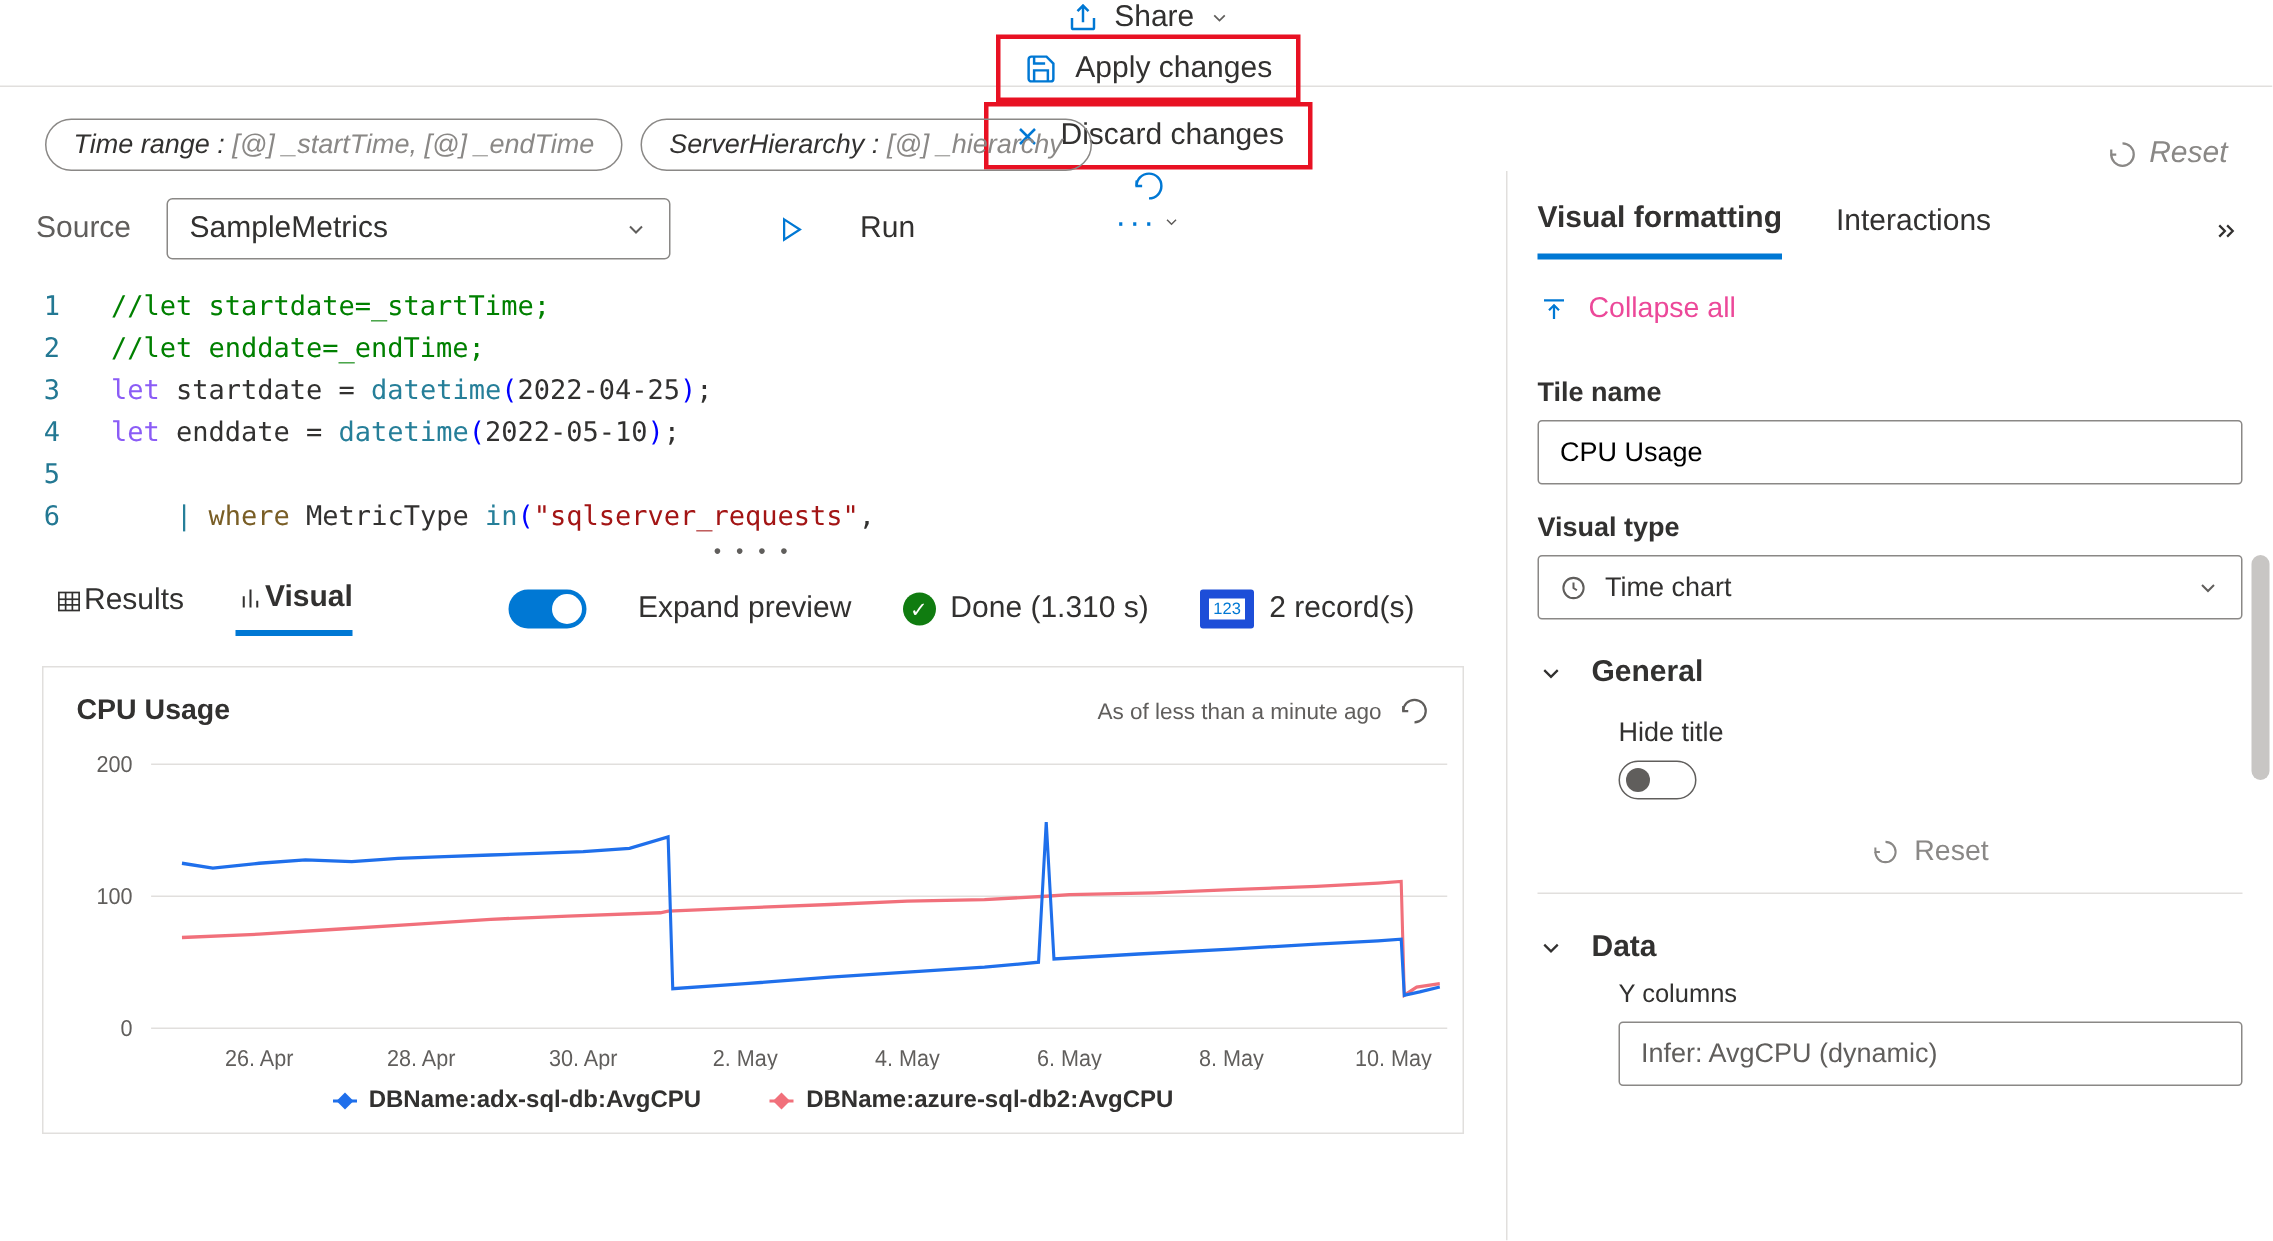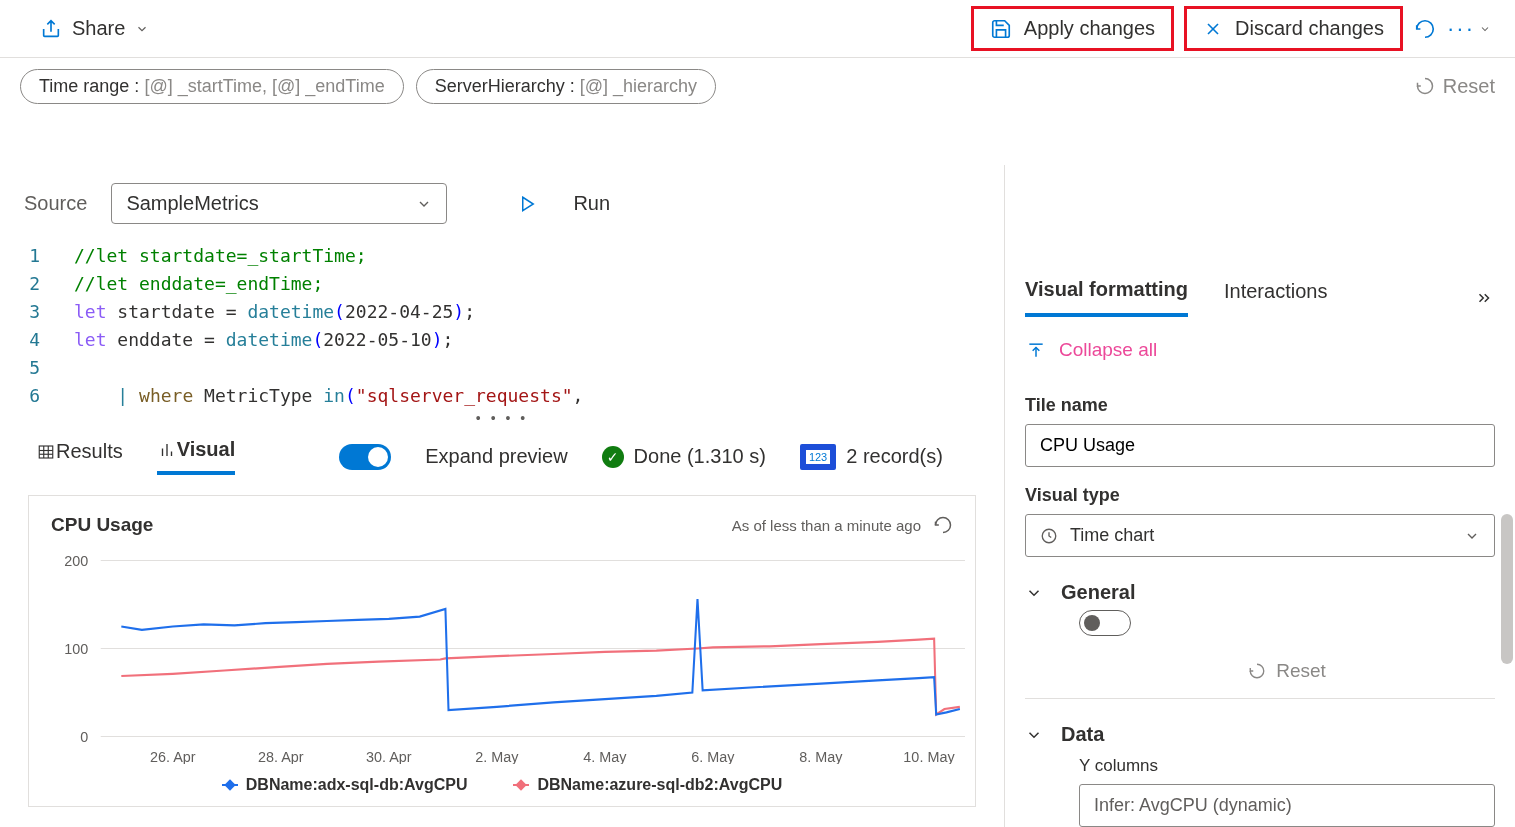--- a/index.html
+++ b/index.html
@@ -1,35 +1,35 @@
 <!DOCTYPE html>
 <html><head>
 <meta charset="utf-8">
 <style>
 * { box-sizing: border-box; margin: 0; padding: 0; }
 body { font-family: "Segoe UI", -apple-system, sans-serif; font-size: 14px; color: #323130; background: #fff; width: 1515px; height: 827px; overflow: hidden; }
 
 
-.top-toolbar { height: 58px; display: flex; align-items: center; padding: 0 24px 0 40px; border-bottom: 1px solid #e1dfdd; }
+.top-toolbar { height: 58px; display: flex; align-items: center; padding: 0 24px 0 40px; border-bottom: 1px solid #e1dfdd; flex-direction: column; }
 .share-btn { display: flex; align-items: center; gap: 10px; color: #323130; font-size: 20px; cursor: pointer; }
 .share-btn .icon { color: #0078d4; }
 .top-toolbar .spacer { flex: 1; }
 .top-btn { display: flex; align-items: center; gap: 12px; font-size: 20px; padding: 8px 16px; cursor: pointer; }
 .top-btn .icon { color: #0078d4; }
 .red-box { border: 3px solid #e81123; }
 .icon-only { width: 44px; height: 44px; display: flex; align-items: center; justify-content: center; color: #0078d4; cursor: pointer; }
 
 
-.filter-row { height: 56px; display: flex; align-items: center; padding: 0 20px; gap: 12px; }
+.filter-row { height: 56px; display: flex; align-items: flex-end; padding: 0 30px; gap: 12px; font-style: italic; }
 .filter-pill { border: 1px solid #8a8886; border-radius: 20px; padding: 6px 18px; font-size: 18px; color: #323130; cursor: pointer; }
 .filter-pill .gray { color: #8a8886; }
 .filter-row .spacer { flex: 1; }
 .reset-btn { display: flex; align-items: center; gap: 8px; color: #8a8886; font-size: 20px; cursor: pointer; }
 
-.main-area { display: flex; height: calc(100% - 114px); align-items: flex-end; }
+.main-area { display: flex; height: calc(100% - 114px); }
 .left-pane { flex: 1; border-right: 1px solid #e1dfdd; display: flex; flex-direction: column; }
 .right-pane { width: 510px; display: flex; flex-direction: column; overflow: hidden; position: relative; }
 
 
 .source-row { display: flex; align-items: center; padding: 18px 24px; gap: 24px; }
 .source-label { font-size: 20px; color: #605e5c; }
 .source-select { border: 1px solid #8a8886; border-radius: 4px; padding: 8px 14px; width: 336px; font-size: 20px; display: flex; align-items: center; justify-content: space-between; cursor: pointer; }
 .run-btn { display: flex; align-items: center; gap: 36px; color: #323130; font-size: 20px; cursor: pointer; }
 .run-btn .play { color: #0078d4; font-size: 18px; }
 
@@ -366,20 +366,21 @@
         </span>
       </div>
 
       <div class="section-header">
         <svg width="18" height="18" viewBox="0 0 24 24" fill="none" stroke="#323130" stroke-width="2">
             <polyline points="6 9 12 15 18 9"></polyline>
           </svg>
         <span>General</span>
       </div>
       <div class="section-body">
+        <div class="form-label" style="font-weight:400">Hide title</div>
         <div class="toggle-off">
             <div class="knob"></div>
           </div>
         <div class="reset-inline">
           <svg width="18" height="18" viewBox="0 0 24 24" fill="none" stroke="currentColor" stroke-width="1.8">
               <path d="M3 12a9 9 0 109-9"></path>
               <polyline points="3 8 3 12 7 12"></polyline>
             </svg>
           <span>Reset</span>
         </div>

